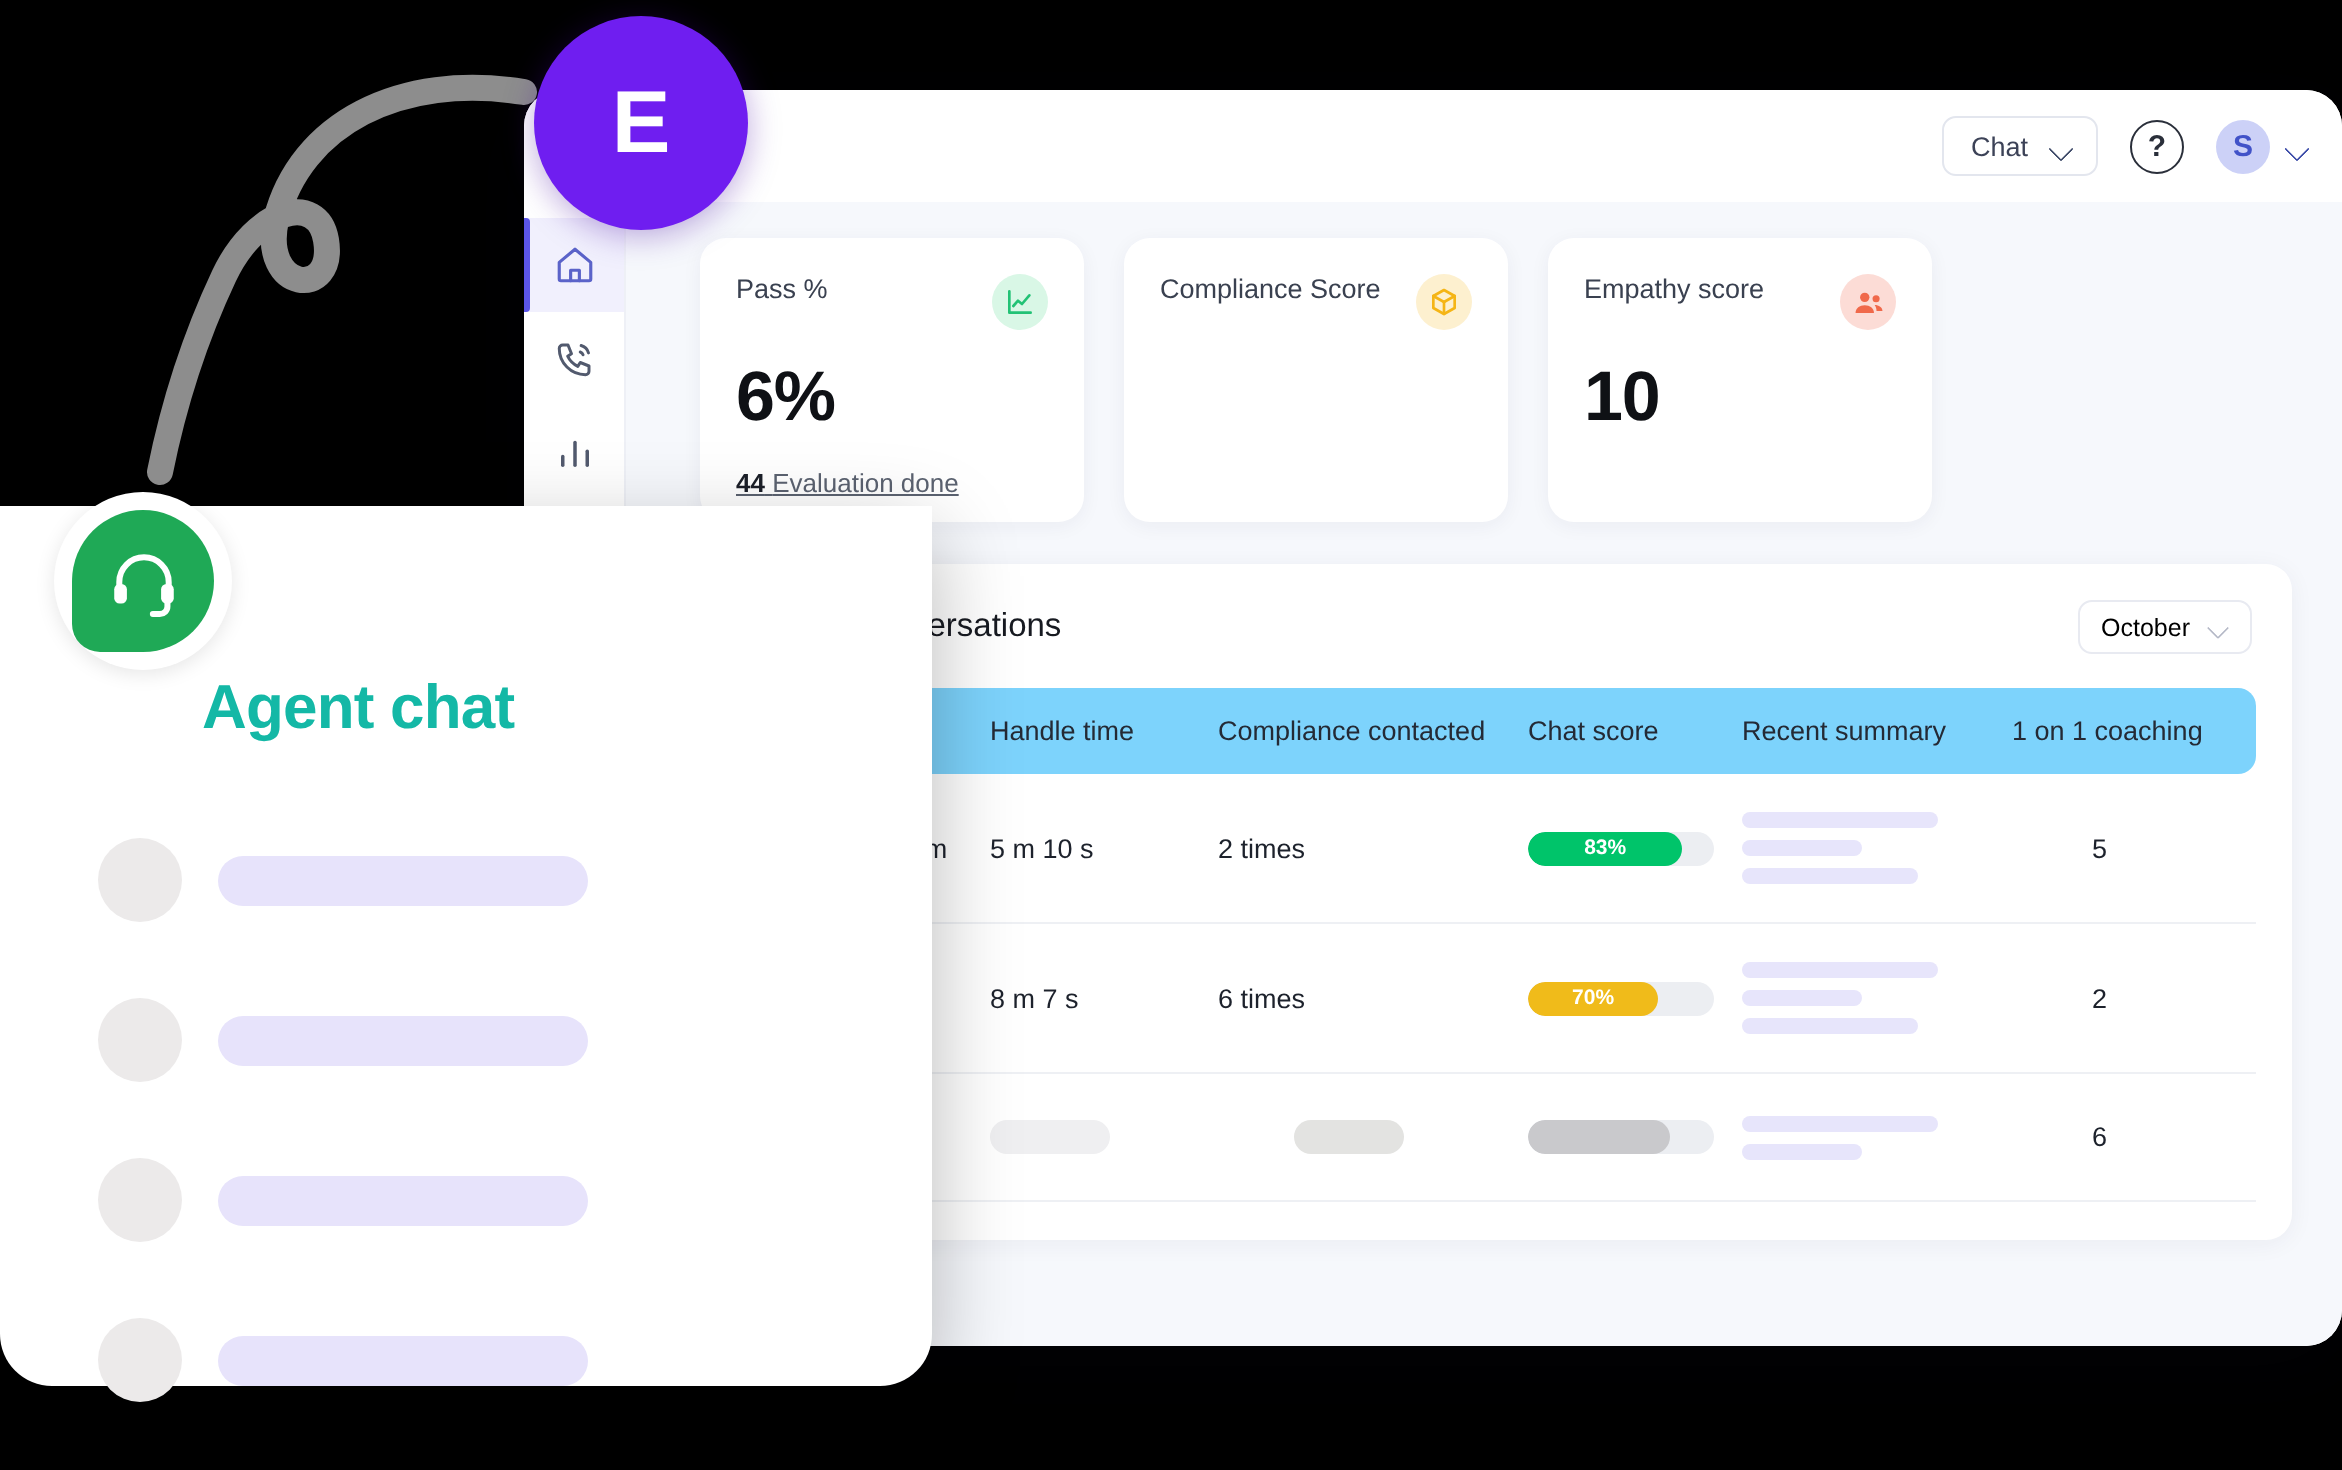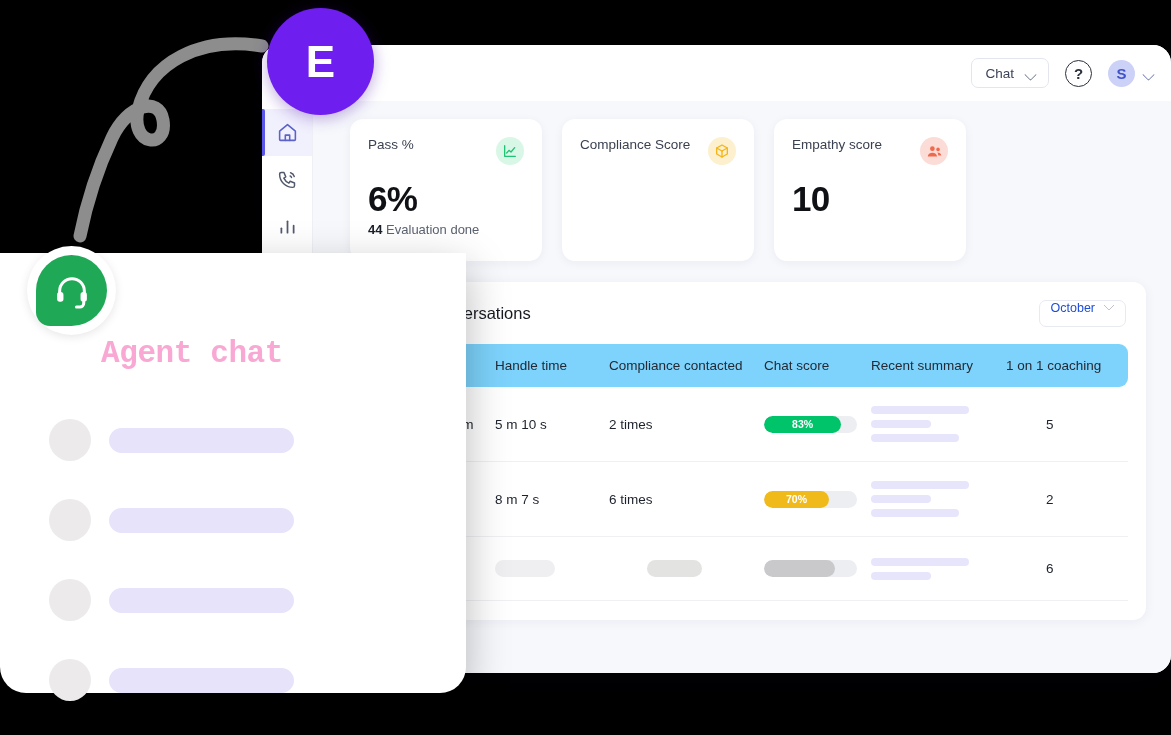--- a/index.html
+++ b/index.html
@@ -97,36 +97,36 @@
     width:28px; height:28px; border-radius:50%;
     display:flex; align-items:center; justify-content:center; flex:none;
   }
   .ic-green { background:#d9f7e6; }
   .ic-yellow { background:#fdf0cf; }
   .ic-red { background:#fcdcd6; }
   .card-value {
     font-size: 35px; font-weight: 700; color:#0f1115; margin-top:14px;
     letter-spacing:-.6px;
   }
-  .card-sub { position:absolute; left:18px; bottom:24px; font-size:13px; color:#5b6270; }
+  .card-sub { position:absolute; left:18px; bottom:12px; font-size:13px; color:#5b6270;text-decoration:underline; }
   .card-sub b { color:#1b1f28; font-weight:700; }
 
   
   .panel {
     margin-top: 21px; background:#fff; border-radius:13px;
     width: 796px; height: 338px;
     box-shadow: 0 2px 12px rgba(30,35,80,.055);
     padding: 18px 20px 0 22px; position:relative;
   }
   .panel-head { display:flex; align-items:center; }
   .panel-title { font-size:16.5px; color:#171a21; font-weight:500; }
   .month-select {
-    margin-left:auto; display:flex; align-items:flex-start; gap:10px;
+    margin-left:auto; display:flex; align-items:center; gap:10px;
     border:1px solid #e8eaf1; border-radius:7px; height:27px;
-    padding:0 9px 0 11px; font-size:12.5px; color:#1d4ed8; background:#fff;
+    padding:0 9px 0 11px; font-size:12.5px; color:#000000; background:#fff;
   }
   .month-select .chev::before { border-color:#b4b8c6; width:7px; height:7px; }
 
   table { border-collapse: collapse; width: 756px; margin-top:17px; table-layout:fixed; }
   thead tr { background:#7dd3fc; }
   thead th {
     font-size:13.5px; color:#242a35; font-weight:500; text-align:left;
     padding: 13px 0 13px 0; height:43px;
   }
   thead th:first-child { border-radius: 9px 0 0 9px; padding-left:19px; }
@@ -166,21 +166,21 @@
     display:flex; align-items:center; justify-content:center;
     box-shadow: 0 2px 10px rgba(0,0,0,.10);
   }
   .headset {
     width:71px; height:71px; background:#1fa956;
     border-radius: 50% 50% 50% 14px;
     display:flex; align-items:center; justify-content:center;
   }
   .agent-title {
     position:absolute; left:101px; top:336px; z-index:6;
-    font-size:31px; font-weight:700; color:#f9a8d4; letter-spacing:-.4px;font-family:Liberation Mono, monospace;
+    font-size:31px; font-weight:700; color:#14b8a6; letter-spacing:-.4px;
   }
   .chatlist { position:absolute; left:49px; top:400px; z-index:6; }
   .chatrow { display:flex; align-items:center; gap:18px; height:80px; }
   .chat-ava { width:42px; height:42px; border-radius:50%; background:#eceaea; flex:none; }
   .chat-bar { width:185px; height:25px; border-radius:13px; background:#e7e3fb; }
 
   
   #cable { position:absolute; left:0; top:0; z-index:4; pointer-events:none; }
 
   

